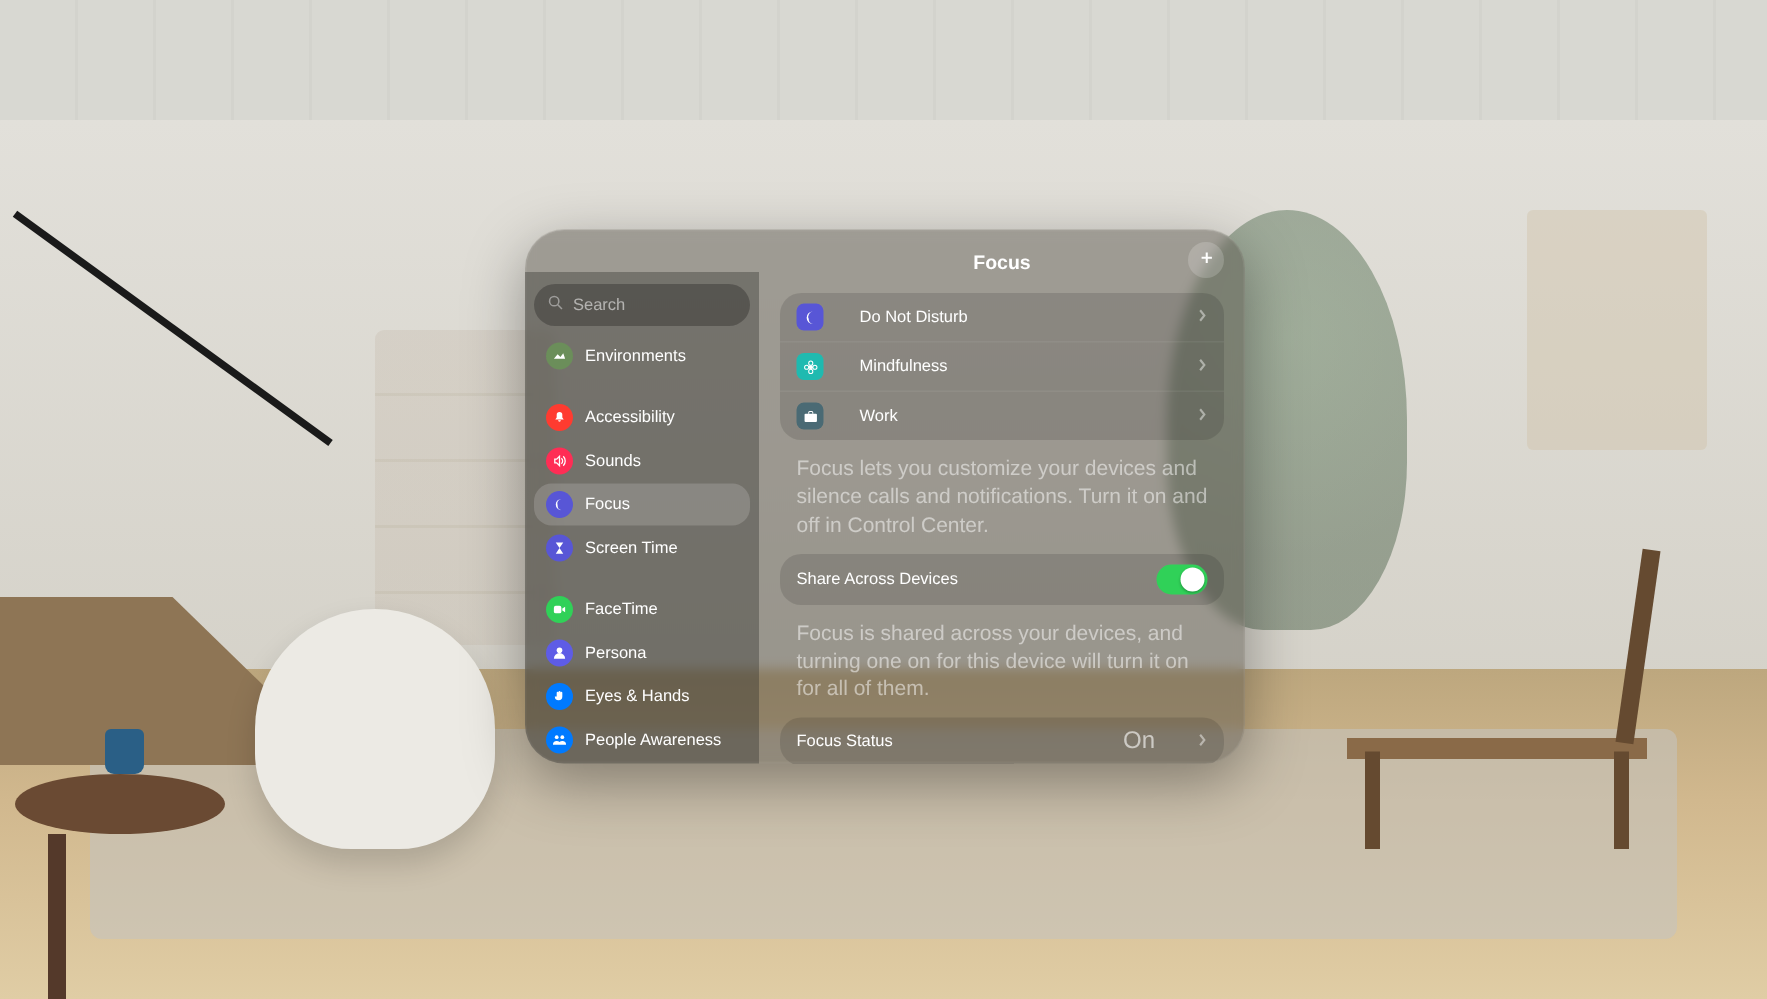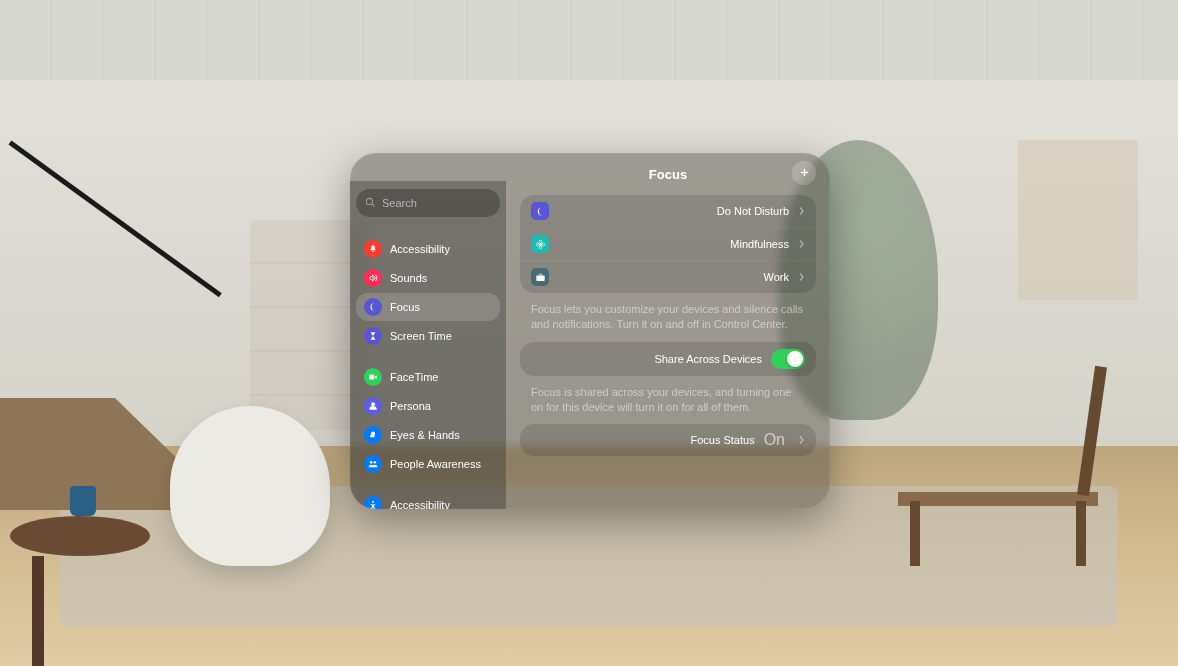--- a/index.html
+++ b/index.html
@@ -73,33 +73,32 @@
   .header{display:flex;align-items:center;justify-content:center;position:relative;height:26px;margin-bottom:8px;}
   .header-title{color:#fff;font-size:13px;font-weight:600;}
   .add-btn{
     position:absolute;right:0;top:0;width:24px;height:24px;border-radius:50%;
     background:rgba(255,255,255,0.18);display:flex;align-items:center;justify-content:center;cursor:pointer;
   }
   .add-btn svg{width:11px;height:11px;stroke:#fff;stroke-width:2;}
 
   .group{background:rgba(0,0,0,0.12);border-radius:14px;overflow:hidden;margin-bottom:6px;}
   .row{
-    display:flex;align-items:center;gap:9px;padding:7px 11px;cursor:pointer;
+    display:flex;align-items:center;gap:24px;padding:7px 11px;cursor:pointer;
     border-bottom:1px solid rgba(255,255,255,0.05);
-    text-align:right;
   }
   .row:last-child{border-bottom:none;}
   .row .ricon{
     width:18px;height:18px;border-radius:5px;display:flex;align-items:center;justify-content:center;flex-shrink:0;
   }
   .row .ricon svg{width:11px;height:11px;fill:#fff;}
   .row .rlabel{flex:1;color:#fff;font-size:11px;font-weight:500;}
   .row .rvalue{color:rgba(255,255,255,.6);font-size:16px;margin-right:4px;}
   .chev svg{width:7px;height:10px;stroke:rgba(255,255,255,.45);stroke-width:2;fill:none;}
-  .caption{color:rgba(255,255,255,.5);font-size:11px;line-height:1.35;padding:3px 11px 10px;}
+  .caption{color:rgba(255,255,255,.5);font-size:14px;line-height:1.35;padding:3px 11px 10px;}
 
   .toggle{width:34px;height:20px;background:#30d158;border-radius:10px;position:relative;cursor:pointer;}
   .toggle::after{content:"";position:absolute;right:2px;top:2px;width:16px;height:16px;background:#fff;border-radius:50%;box-shadow:0 1px 2px rgba(0,0,0,.3);}
 </style>
 </head>
 <body>
 
 <div class="room">
   <div class="ceiling"></div>
   <div class="wall"></div>
@@ -127,20 +126,28 @@
     <div class="search">
       <span>
         <svg viewBox="0 0 16 16">
             <circle cx="6.5" cy="6.5" r="4.5" fill="none" stroke="#ccc" stroke-width="1.5"></circle>
             <line x1="10" y1="10" x2="14" y2="14" stroke="#ccc" stroke-width="1.5"></line>
           </svg>
       </span>
       <input type="text" placeholder="Search" style="">
     </div>
 
+    <div class="nav-item">
+      <span class="icon" style="background:#6b8e5a">
+          <svg viewBox="0 0 16 16">
+            <path d="M2 11 L6 6 L9 9 L12 5 L14 11 Z"></path>
+          </svg>
+        </span>
+      <span class="label">Environments</span>
+    </div>
     <div class="nav-gap"></div>
     <div class="nav-item">
       <span class="icon" style="background:#ff3b30">
           <svg viewBox="0 0 16 16">
             <path d="M8 2a3 3 0 013 3v3l1.5 2H3.5L5 8V5a3 3 0 013-3zM6.5 11a1.5 1.5 0 003 0z"></path>
           </svg>
         </span>
       <span class="label">Accessibility</span>
     </div>
     <div class="nav-item">

